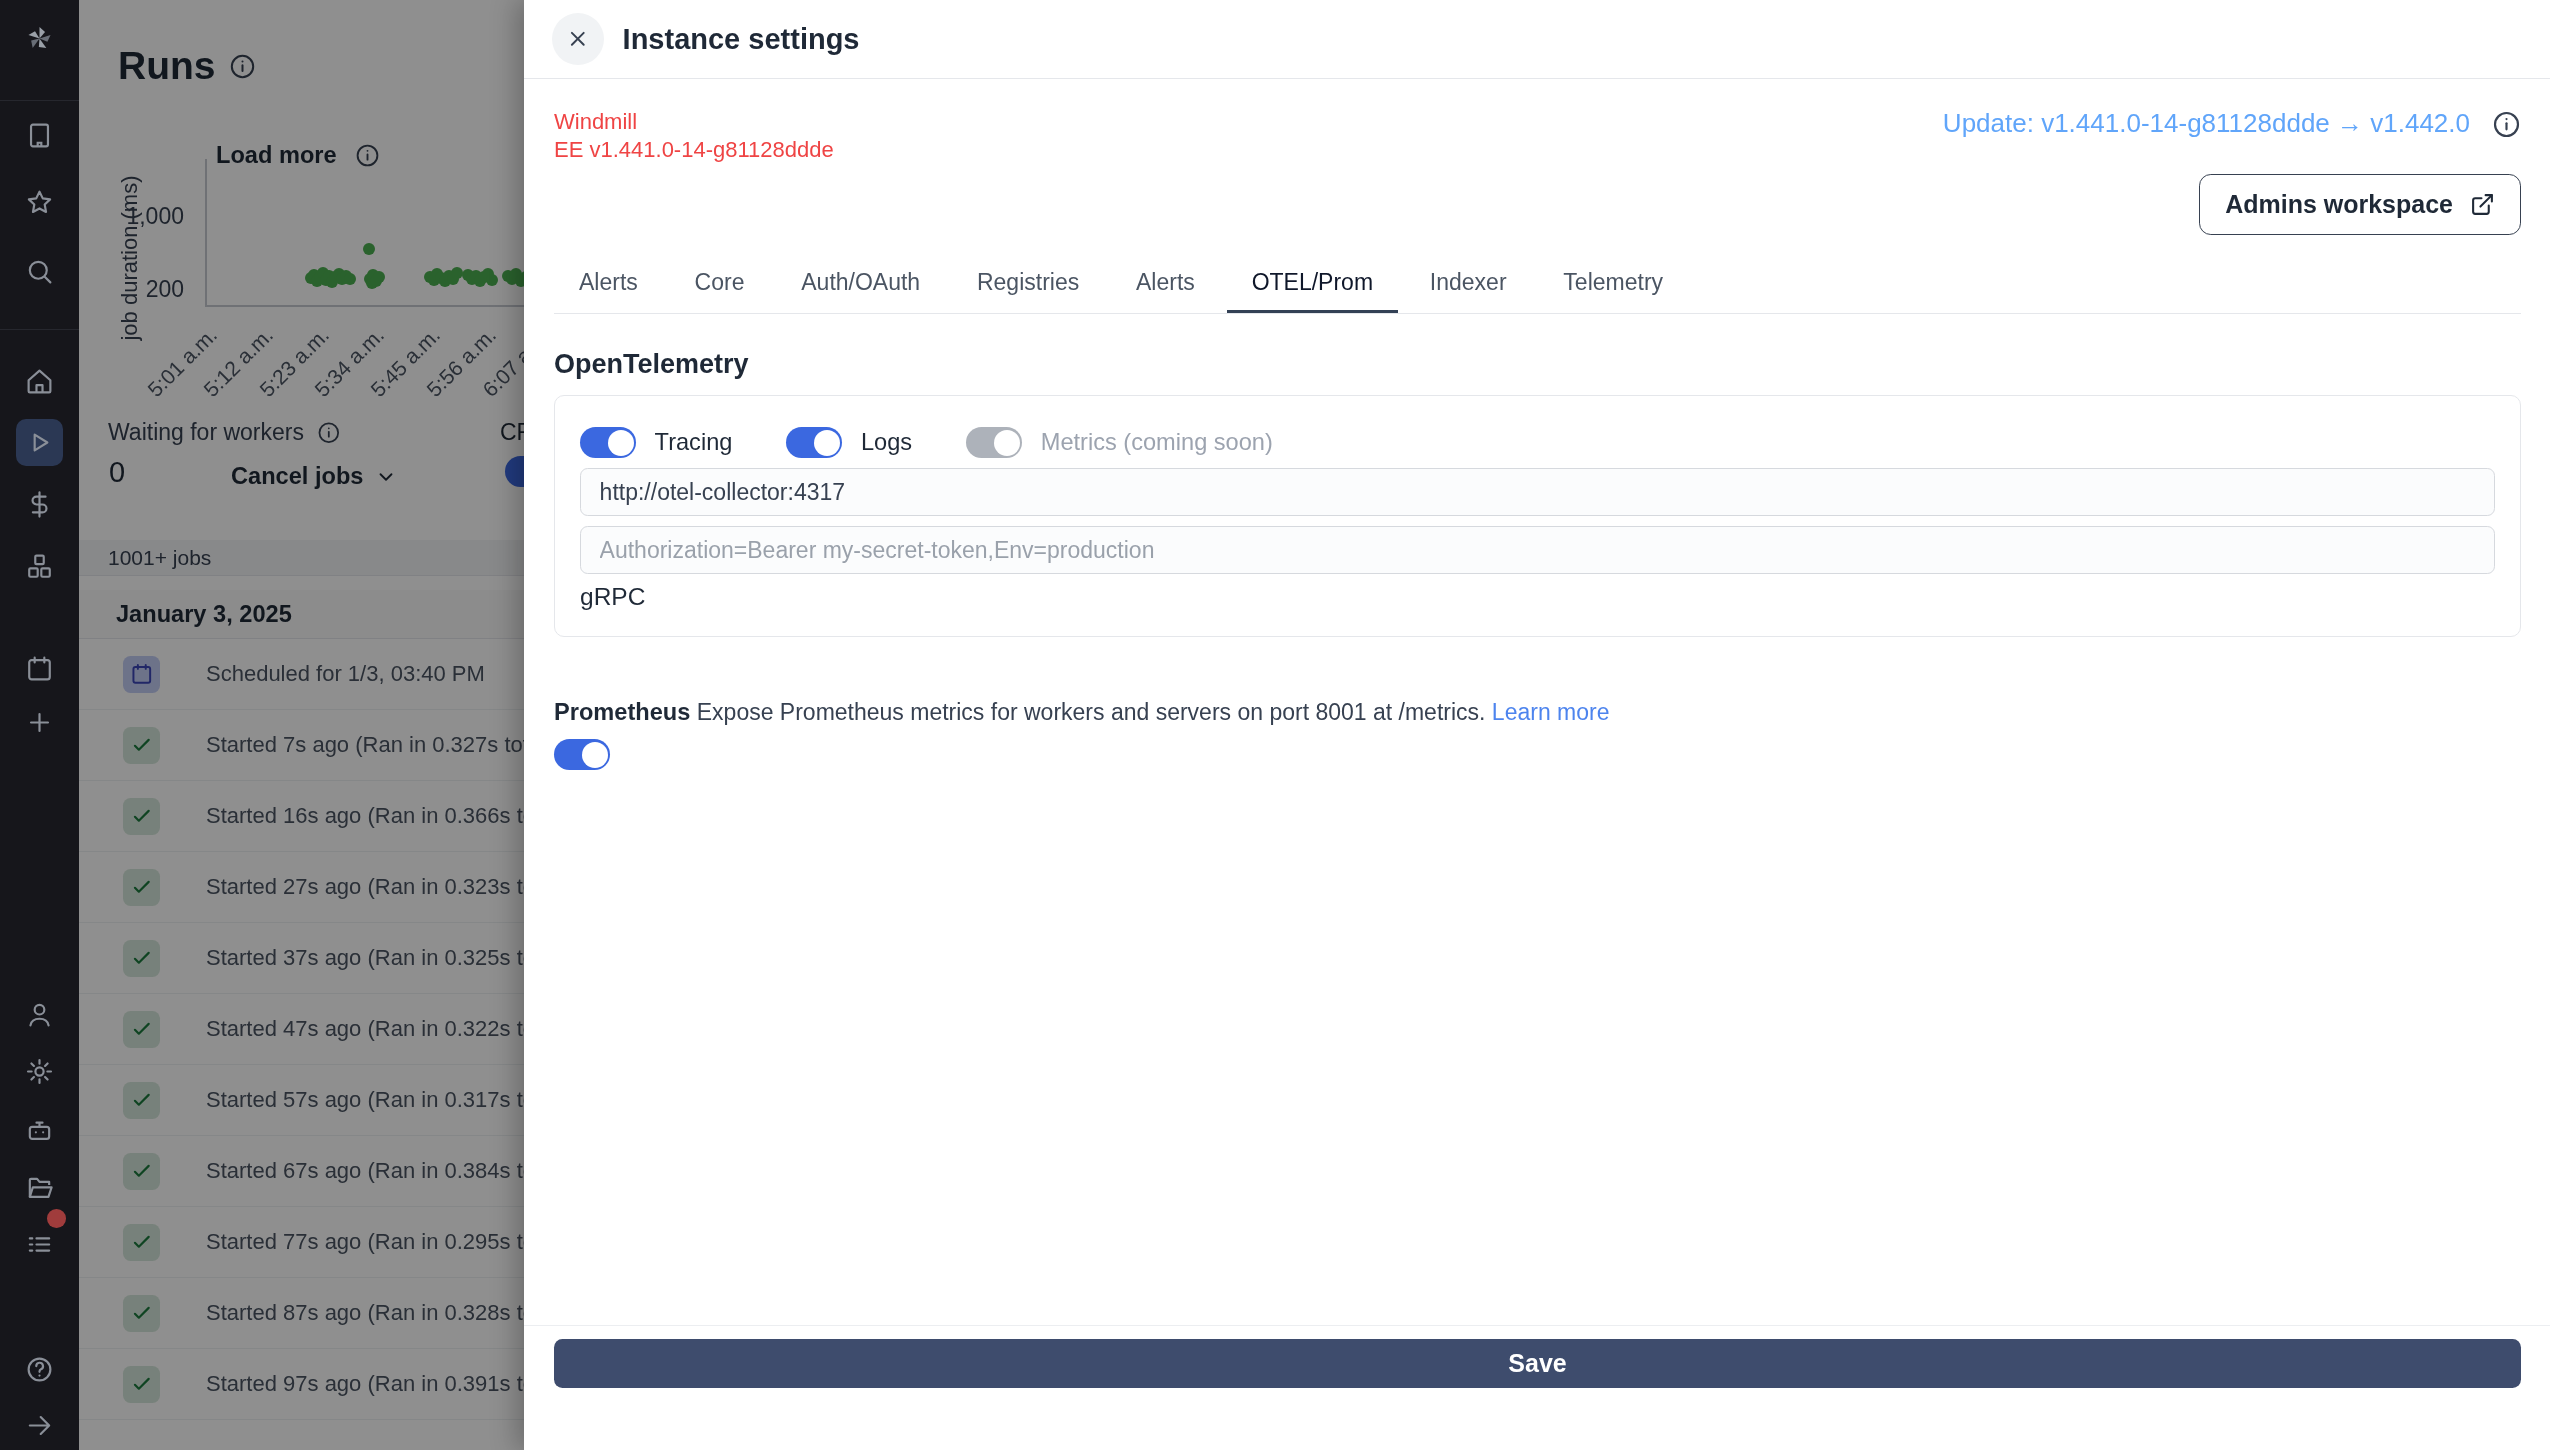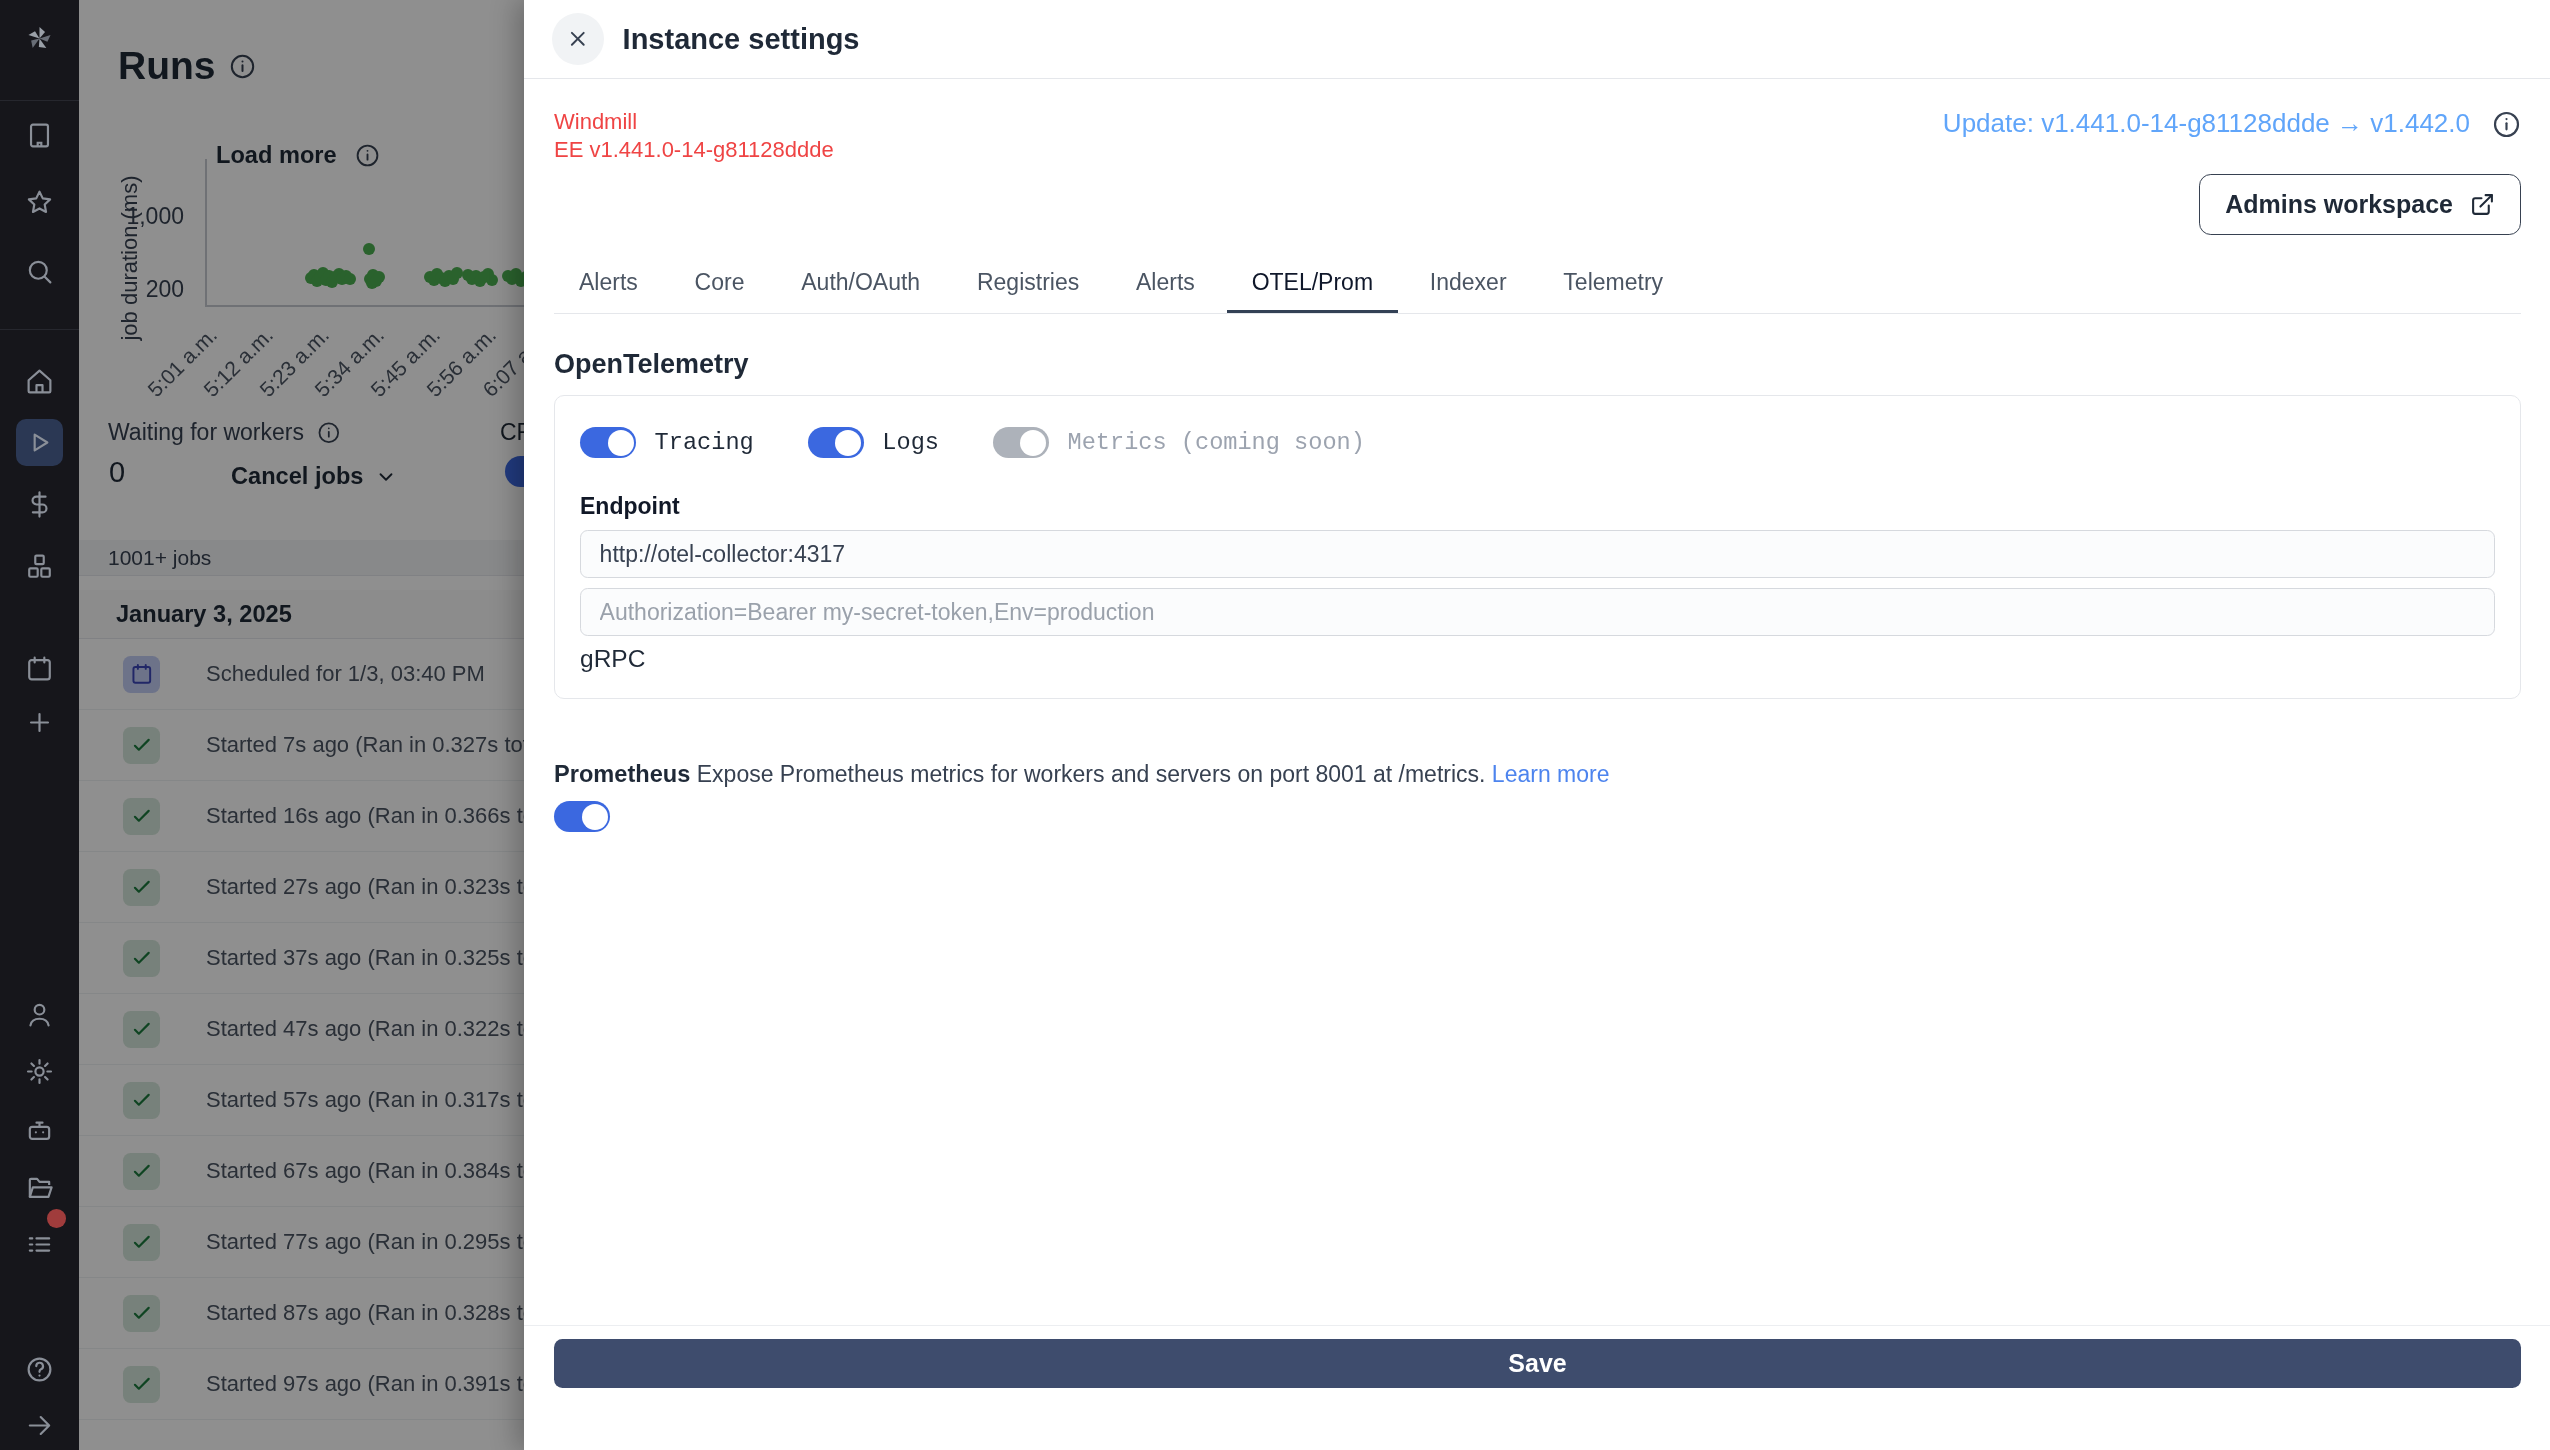--- a/index.html
+++ b/index.html
@@ -67,21 +67,21 @@
   .tab { padding:0 25px 13.5px; margin-right:6.8px; font-size:23px; color:#4b5563; cursor:pointer; border-bottom:3.4px solid transparent; }
   .tab.active { color:#0f172a; border-bottom-color:#334155; font-weight:500; }
   .otel-h { margin-top:35px; font-size:27px; font-weight:600; color:#1f2937; }
   .otel-box { margin-top:15px; border:0.8px solid #e5e7eb; border-radius:10px; padding:25px; }
   .tg-row { display:flex; align-items:center; gap:54px; margin-top:6.8px; }
   .tg-item { display:flex; align-items:center; gap:18.6px; }
   .tg { position:relative; width:56px; height:31px; border-radius:16px; border:none; background:#b9bdc4; cursor:pointer; flex:0 0 auto; }
   .tg .knob { position:absolute; top:2.5px; right:2.5px; width:26px; height:26px; border-radius:50%; background:#fff; }
   .tg.on { background:#3b68e0; }
   .tg.disabled { background:#adb2ba; cursor:default; }
-  .tg-label { font-size:23.6px; color:#1f2937;font-family:Liberation Mono, monospace; }
+  .tg-label { font-size:23.6px; color:#1f2937; }
   .tg-item.muted .tg-label { color:#9ca3af; }
   .fld-label { margin-top:35px; font-size:23px; font-weight:600; color:#111827; }
   .fld-input { margin-top:10px; width:100%; height:48px; border:0.8px solid #d6d9de; border-radius:7.6px; background:#fbfcfd; padding:0 18.6px; font-size:23px; color:#374151; font-family:inherit; }
   .fld-input::placeholder { color:#9aa1ab; }
   .proto-val { margin-top:8.4px; font-size:24.5px; color:#1f2937; }
   .prom { margin-top:59px; font-size:23px; color:#374151; line-height:32px; }
   .prom b { font-size:23.6px; color:#1f2937; }
   .prom a { color:#4d84ee; text-decoration:none; }
   .prom-toggle { margin-top:11.8px; }
   .save-bar { position:absolute; left:0; right:0; bottom:0; padding:13.5px 30px 20px; border-top:0.8px solid #eceef1; background:#fff; }
@@ -478,21 +478,20 @@
     <span class="tg-label">Logs</span>
   </div>
           <div class="tg-item muted">
     <button class="tg disabled">
               <span class="knob"></span>
             </button>
     <span class="tg-label">Metrics (coming soon)</span>
   </div>
         </div>
 
-      <div class="fld-label">Endpoint</div>
       <input class="fld-input" type="text" value="http://otel-collector:4317" style="">
 
       <input class="fld-input" type="text" placeholder="Authorization=Bearer my-secret-token,Env=production" style="">
 
       <div class="proto-val">gRPC</div>
     </div>
 
     <div class="prom">
       <b>Prometheus</b>
       <span>Expose Prometheus metrics for workers and servers on port 8001 at /metrics.</span>

